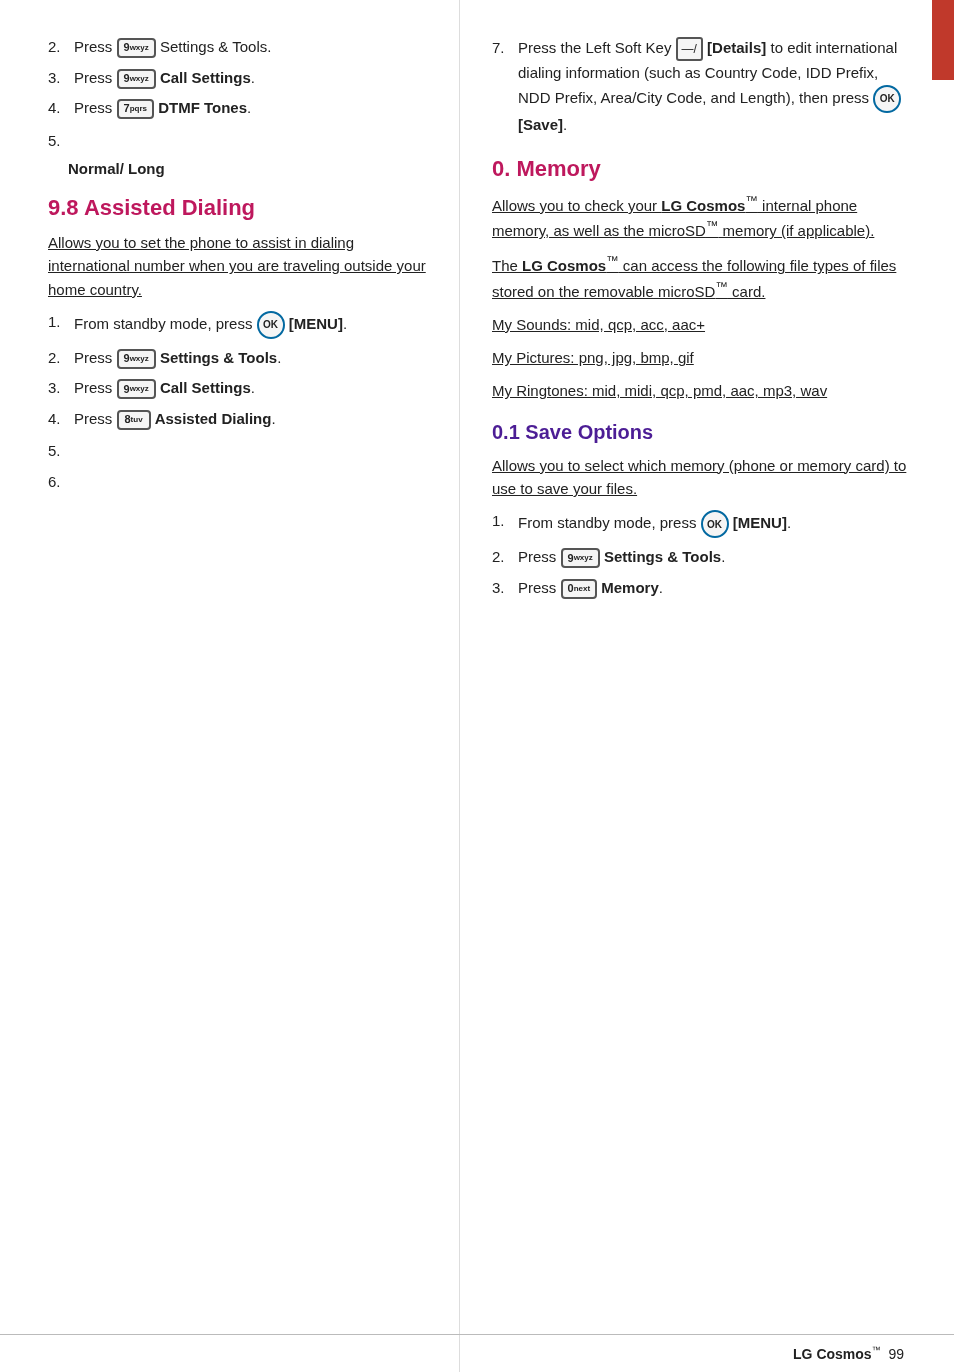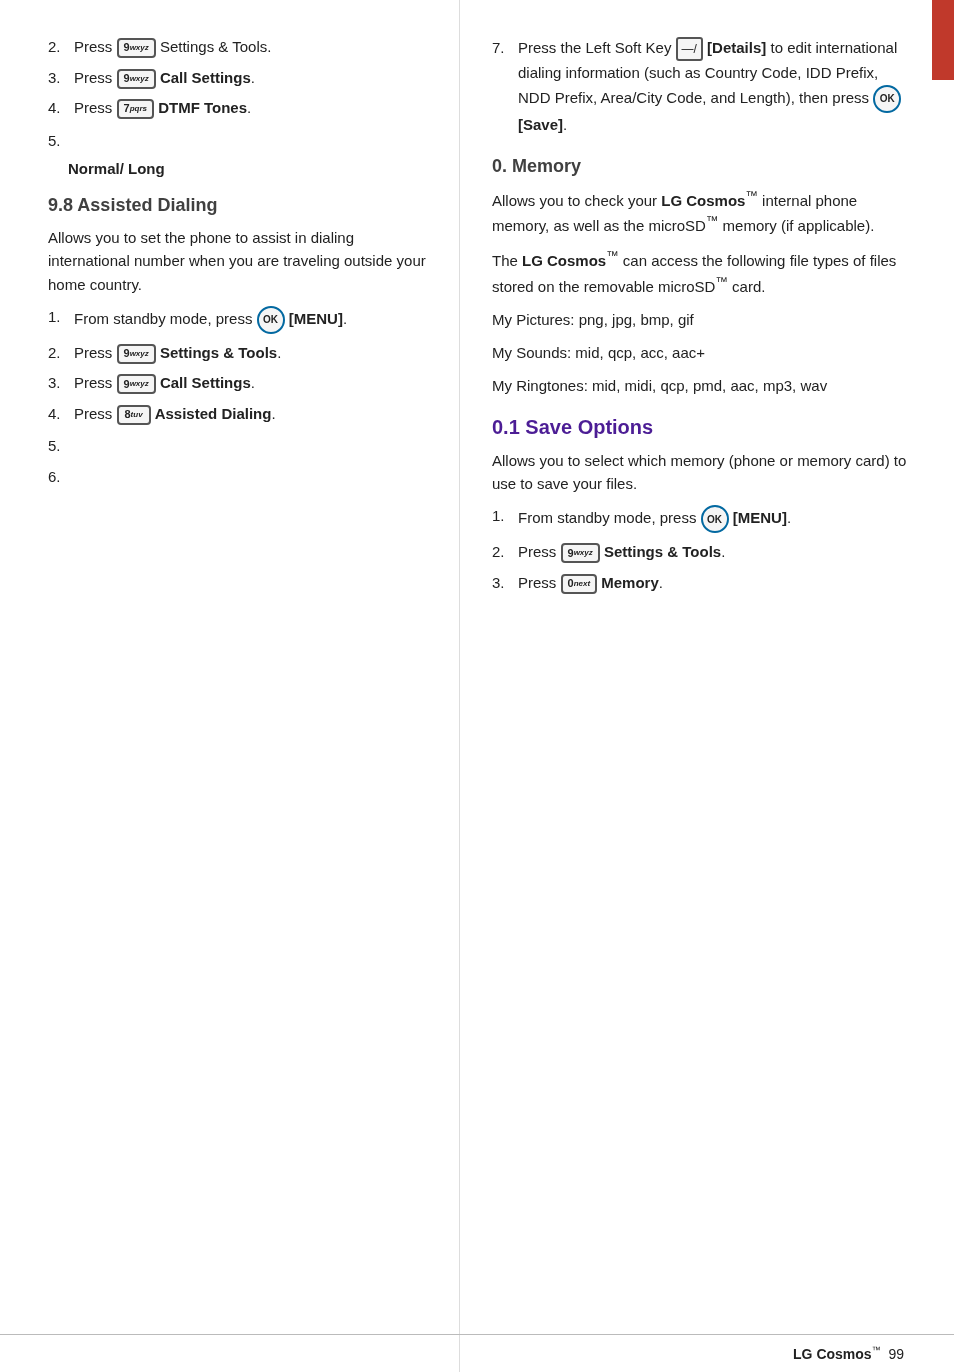--- a/index.html
+++ b/index.html
@@ -31,22 +31,22 @@
       width: 460px;
       padding: 36px 28px 36px 48px;
       border-right: 1px solid #ddd;
     }
     .right-col {
       width: 494px;
       padding: 36px 44px 36px 32px;
     }
     
     .section-title {
-      color: #404040;
-      font-size: 18px;
+      color: #be185d;
+      font-size: 22px;
       font-weight: bold;
       margin-bottom: 10px;
       margin-top: 18px;
     }
     .section-title-sm {
       color: #4c1d95;
       font-size: 20px;
       font-weight: bold;
       margin-bottom: 10px;
       margin-top: 18px;
@@ -84,21 +84,20 @@
       background: #f5f5f5;
       vertical-align: middle;
       min-width: 34px;
       min-height: 20px;
       line-height: 1.2;
       color: #222;
     }
     .key-btn .sup {
       font-size: 8px;
       vertical-align: super;
-      font-style: italic;
     }
     
     .dir-key {
       display: inline-flex;
       align-items: center;
       justify-content: center;
       width: 28px;
       height: 28px;
       border-radius: 50%;
       border: 2px solid #555;
@@ -134,20 +133,21 @@
       min-width: 24px;
     }
     .normal-long {
       font-weight: bold;
       margin: 8px 0 16px 20px;
       font-size: 15px;
     }
     .para {
       margin-bottom: 10px;
       line-height: 1.55;
+      text-decoration: underline;
     }
     .footer {
       position: absolute;
       bottom: 0;
       left: 0;
       right: 0;
       border-top: 1px solid #bbb;
       display: flex;
       justify-content: flex-end;
       align-items: flex-end;
@@ -275,22 +275,22 @@
     </div>
 
     <div class="section-title">0. Memory</div>
 
     <p class="para">
       Allows you to check your <span class="bold">LG Cosmos</span><sup>™</sup> internal phone memory, as well as the microSD<sup>™</sup> memory (if applicable).
     </p>
     <p class="para">
       The <span class="bold">LG Cosmos</span><sup>™</sup> can access the following file types of files stored on the removable microSD<sup>™</sup> card.
     </p>
+    <p class="para">My Sounds: mid, qcp, acc, aac+</p>
     <p class="para">My Pictures: png, jpg, bmp, gif</p>
-    <p class="para">My Sounds: mid, qcp, acc, aac+</p>
     <p class="para">My Ringtones: mid, midi, qcp, pmd, aac, mp3, wav</p>
 
     <div class="section-title-sm">0.1 Save Options</div>
 
     <p class="para">Allows you to select which memory (phone or memory card) to use to save your files.</p>
 
     <ul class="step-list">
       <li>
         <span class="step-num">1.</span>
         <span class="step-content">

